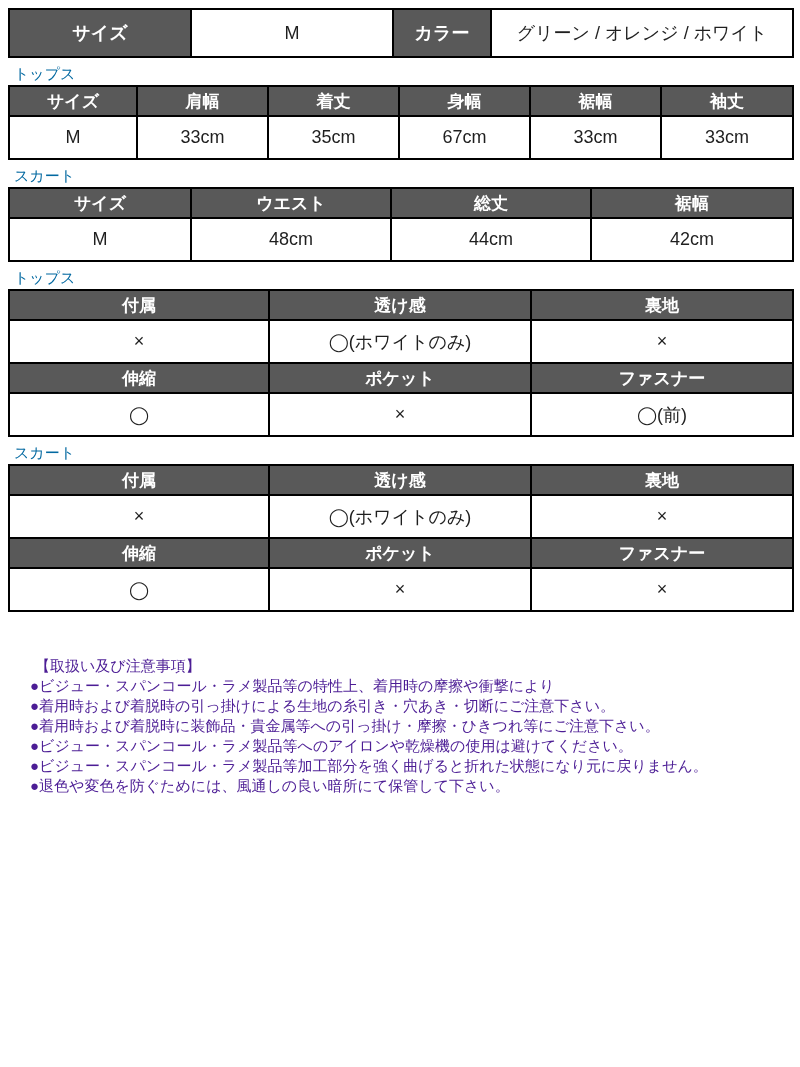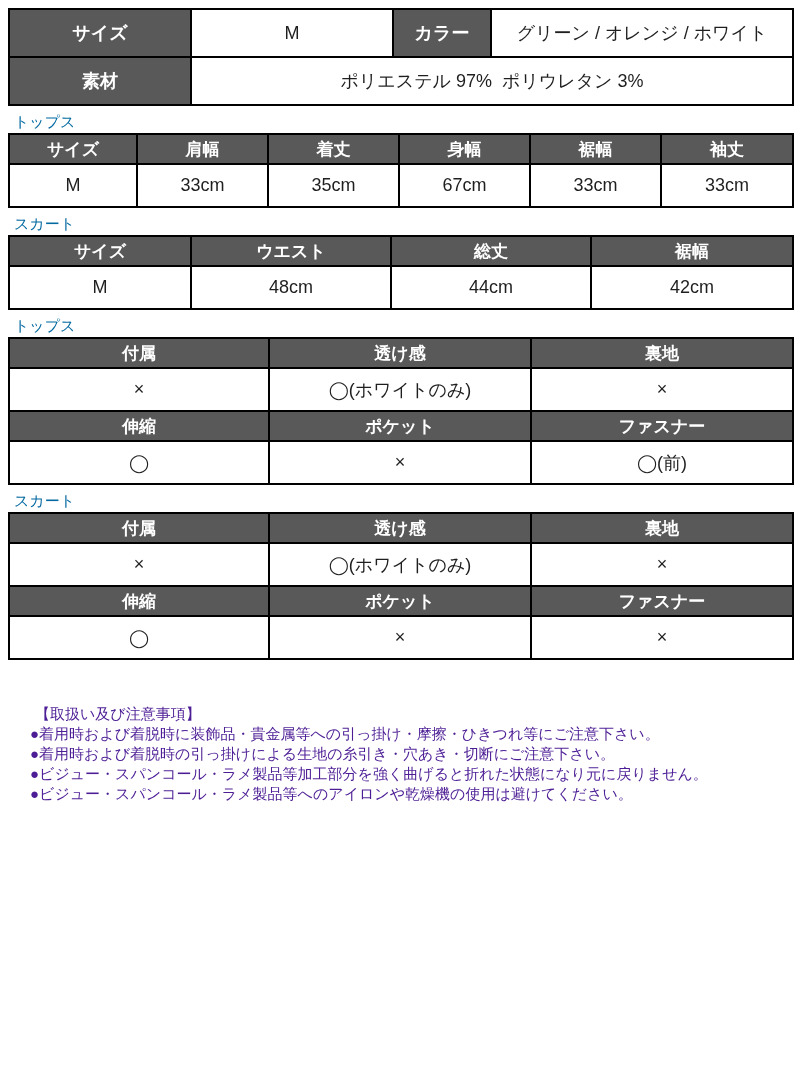--- a/index.html
+++ b/index.html
@@ -75,24 +75,20 @@
         <col style="width:98px">
         <col style="width:302px">
     </colgroup>
     <tbody>
         <tr>
       <th>サイズ</th>
       <td>M</td>
       <th>カラー</th>
       <td>グリーン / オレンジ / ホワイト</td>
     </tr>
-    <tr>
-      <th>素材</th>
-      <td colspan="3" class="pre">ポリエステル 97%  ポリウレタン 3%</td>
-    </tr>
   </tbody>
     </table>
 
   <div class="section-label">トップス</div>
   <table class="tbl size-tbl">
     <colgroup>
       <col style="width:128px">
         <col style="width:131px">
         <col style="width:131px">
         <col style="width:131px">
@@ -200,19 +196,21 @@
     <tr class="data">
       <td>◯</td>
       <td>×</td>
       <td>×</td>
     </tr>
   </tbody>
     </table>
 
   <div class="notes">
     <div class="note-line heading">【取扱い及び注意事項】</div>
+    <div class="note-line">●ビジュー・スパンコール・ラメ製品等の特性上、着用時の摩擦や衝撃により</div>
+    <div class="note-line">●着用時および着脱時の引っ掛けによる生地の糸引き・穴あき・切断にご注意下さい。</div>
     <div class="note-line">●着用時および着脱時に装飾品・貴金属等への引っ掛け・摩擦・ひきつれ等にご注意下さい。</div>
-    <div class="note-line">●着用時および着脱時の引っ掛けによる生地の糸引き・穴あき・切断にご注意下さい。</div>
+    <div class="note-line">●ビジュー・スパンコール・ラメ製品等へのアイロンや乾燥機の使用は避けてください。</div>
     <div class="note-line">●ビジュー・スパンコール・ラメ製品等加工部分を強く曲げると折れた状態になり元に戻りません。</div>
-    <div class="note-line">●ビジュー・スパンコール・ラメ製品等へのアイロンや乾燥機の使用は避けてください。</div>
+    <div class="note-line">●退色や変色を防ぐためには、風通しの良い暗所にて保管して下さい。</div>
   </div>
 
 </div>
 
 </body></html>

